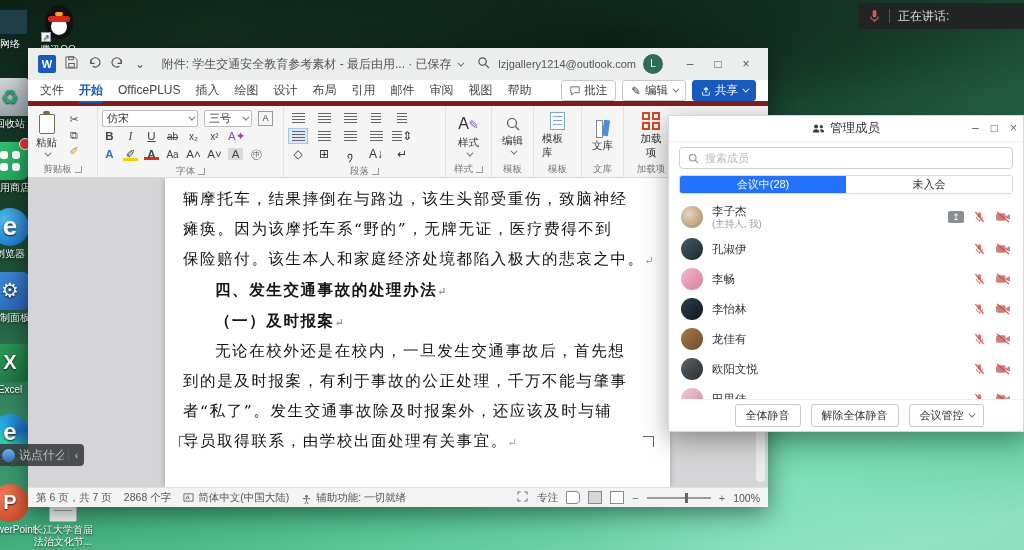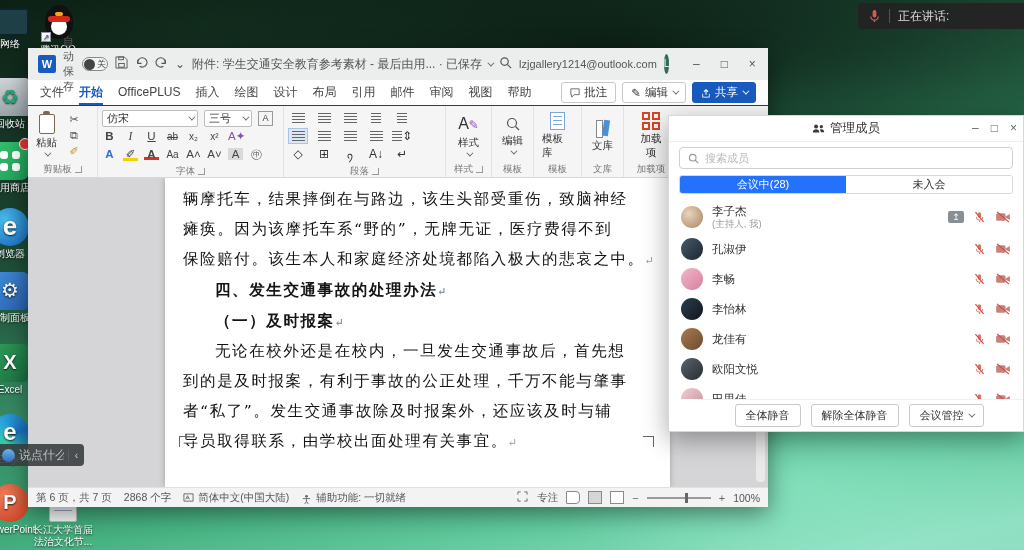--- a/index.html
+++ b/index.html
@@ -66,21 +66,21 @@
   .tico { color:#555; font-size:12px; width:16px; text-align:center; }
   .wdoc-title { color:#555; font-size:12px; margin:8px auto; display:flex; align-items:center; gap:5px; white-space:nowrap; }
   .chev { display:inline-block; width:5px; height:5px; border-right:1px solid #666; border-bottom:1px solid #666;
           transform:rotate(45deg) translateY(-2px); }
   .acct { color:#555; font-size:11px; white-space:nowrap; }
   .avamail { width:20px; height:20px; border-radius:50%; background:#2f6b55; color:#fff; font-size:10px;
              text-align:center; line-height:20px; }
   .wincontrols { display:flex; gap:4px; margin-left:8px; }
   .wincontrols span { width:24px; text-align:center; color:#555; font-size:12px; line-height:22px; }
 
-  .tabrow { height:26px; background:#fff; display:flex; align-items:center; padding:0 12px; gap:15px; border-bottom:1px solid #7f1d1d; }
+  .tabrow { height:26px; background:#fff; display:flex; align-items:center; padding:0 12px; gap:15px; border-bottom:5px solid #7f1d1d; }
   .rtab { font-size:12px; color:#444; white-space:nowrap; line-height:25px; }
   .rtab.active { font-weight:bold; color:#185abd; box-shadow:inset 0 -2px 0 #185abd; }
   .tab-actions { margin-left:auto; display:flex; gap:6px; align-items:center; }
   .pill { border:1px solid #c8c8c8; border-radius:3px; background:#fff; padding:2px 8px; font-size:11.5px;
           color:#333; display:flex; align-items:center; gap:4px; }
   .pill.share { background:#185abd; border-color:#185abd; color:#fff; }
 
   .ribbon { height:72px; background:#f5f5f5; display:flex; border-bottom:1px solid #d9d9d9; }
   .rgroup { display:flex; flex-direction:column; border-right:1px solid #e2e2e2; padding:3px 4px 0; }
   .rg-body { flex:1; display:flex; gap:4px; }
@@ -235,27 +235,20 @@
     <line x1="7" y1="12" x2="7" y2="14" stroke="#d45c52" stroke-width="1.3"></line>
   </svg>
   <div class="sep"></div>
   <span>正在讲话:</span>
 </div>
 
 <div class="word">
 
   <div class="wtitle">
     <div class="wlogo">W</div>
-    <div class="autosave">
-      <span>自动保存</span>
-      <span class="toggle">
-        <span class="knob"></span>
-          <span class="tstate">关</span>
-      </span>
-    </div>
     <span class="tico">
       <svg width="13" height="13" viewBox="0 0 14 14">
           <path d="M1 1h9l3 3v9H1z" fill="none" stroke="#555"></path>
           <rect x="4" y="8" width="6" height="4" fill="none" stroke="#555"></rect>
           <rect x="4" y="1" width="5" height="3" fill="none" stroke="#555"></rect>
         </svg>
     </span>
     <span class="tico">
       <svg width="13" height="13" viewBox="0 0 14 14">
           <path d="M3 8a5 5 0 1 1 2 3" fill="none" stroke="#555" stroke-width="1.2"></path>

